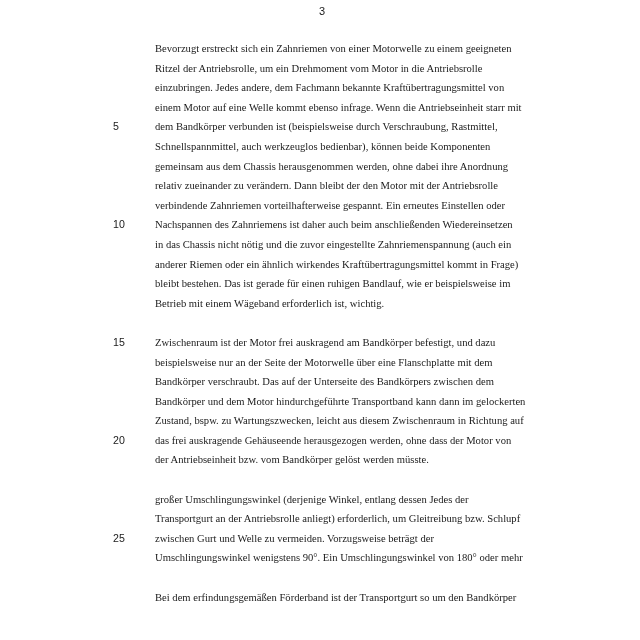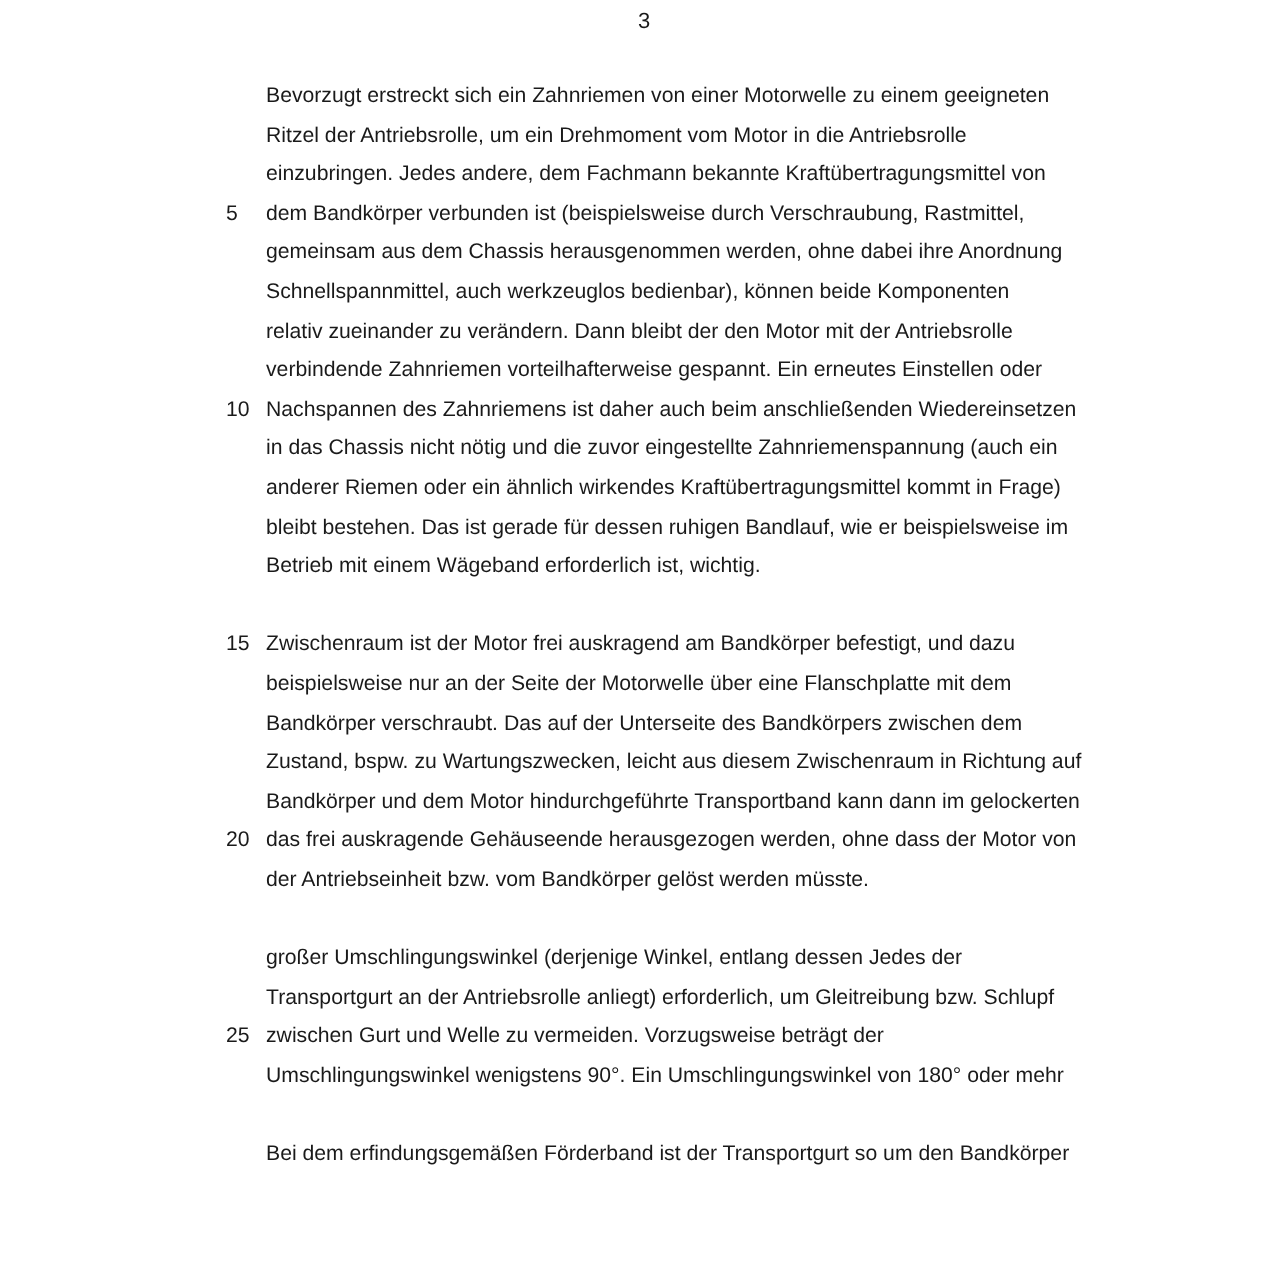--- a/index.html
+++ b/index.html
@@ -2,21 +2,21 @@
 <html><head>
 <meta charset="utf-8">
 <style>
   html, body { margin: 0; padding: 0; background: #ffffff; }
   body { width: 640px; height: 640px; position: relative; overflow: hidden;
          font-family: "Liberation Sans", sans-serif; color: #1a1a1a; }
   .page-number { position: absolute; top: 5px; left: 0; width: 644px; text-align: center; font-size: 11px; }
   .content { position: absolute; top: 39px; left: 0; width: 640px; }
   .line { position: relative; height: 19.6px; line-height: 19.6px; font-size: 10.6px; white-space: nowrap; }
   .line .num { position: absolute; left: 113px; width: 20px; }
-  .line .txt { position: absolute; left: 133px; }
+  .line .txt { position: absolute; left: 155px; font-family: Liberation Serif, serif; }
   .gap { height: 19.6px; }
 </style>
 </head>
 <body>
 
 <div class="page-number">3</div>
 
 <div class="content" id="content">
     <div class="paragraph">
       <div class="line">
@@ -25,30 +25,34 @@
       </div>
       <div class="line">
         <span class="num"></span>
         <span class="txt">Ritzel der Antriebsrolle, um ein Drehmoment vom Motor in die Antriebsrolle</span>
       </div>
       <div class="line">
         <span class="num"></span>
         <span class="txt">einzubringen. Jedes andere, dem Fachmann bekannte Kraftübertragungsmittel von</span>
       </div>
       <div class="line">
+        <span class="num"></span>
+        <span class="txt">einem Motor auf eine Welle kommt ebenso infrage. Wenn die Antriebseinheit starr mit</span>
+      </div>
+      <div class="line">
         <span class="num">5</span>
         <span class="txt">dem Bandkörper verbunden ist (beispielsweise durch Verschraubung, Rastmittel,</span>
       </div>
       <div class="line">
         <span class="num"></span>
-        <span class="txt">gemeinsam aus dem Chassis herausgenommen werden, ohne dabei ihre Anordnung</span>
+        <span class="txt">Schnellspannmittel, auch werkzeuglos bedienbar), können beide Komponenten</span>
       </div>
       <div class="line">
         <span class="num"></span>
-        <span class="txt">Schnellspannmittel, auch werkzeuglos bedienbar), können beide Komponenten</span>
+        <span class="txt">gemeinsam aus dem Chassis herausgenommen werden, ohne dabei ihre Anordnung</span>
       </div>
       <div class="line">
         <span class="num"></span>
         <span class="txt">relativ zueinander zu verändern. Dann bleibt der den Motor mit der Antriebsrolle</span>
       </div>
       <div class="line">
         <span class="num"></span>
         <span class="txt">verbindende Zahnriemen vorteilhafterweise gespannt. Ein erneutes Einstellen oder</span>
       </div>
       <div class="line">
@@ -58,21 +62,21 @@
       <div class="line">
         <span class="num"></span>
         <span class="txt">in das Chassis nicht nötig und die zuvor eingestellte Zahnriemenspannung (auch ein</span>
       </div>
       <div class="line">
         <span class="num"></span>
         <span class="txt">anderer Riemen oder ein ähnlich wirkendes Kraftübertragungsmittel kommt in Frage)</span>
       </div>
       <div class="line">
         <span class="num"></span>
-        <span class="txt">bleibt bestehen. Das ist gerade für dessen ruhigen Bandlauf, wie er beispielsweise im</span>
+        <span class="txt">bleibt bestehen. Das ist gerade für einen ruhigen Bandlauf, wie er beispielsweise im</span>
       </div>
       <div class="line">
         <span class="num"></span>
         <span class="txt">Betrieb mit einem Wägeband erforderlich ist, wichtig.</span>
       </div>
     </div>
     <div class="gap"></div>
     <div class="paragraph">
       <div class="line">
         <span class="num">15</span>
@@ -81,25 +85,25 @@
       <div class="line">
         <span class="num"></span>
         <span class="txt">beispielsweise nur an der Seite der Motorwelle über eine Flanschplatte mit dem</span>
       </div>
       <div class="line">
         <span class="num"></span>
         <span class="txt">Bandkörper verschraubt. Das auf der Unterseite des Bandkörpers zwischen dem</span>
       </div>
       <div class="line">
         <span class="num"></span>
-        <span class="txt">Zustand, bspw. zu Wartungszwecken, leicht aus diesem Zwischenraum in Richtung auf</span>
+        <span class="txt">Bandkörper und dem Motor hindurchgeführte Transportband kann dann im gelockerten</span>
       </div>
       <div class="line">
         <span class="num"></span>
-        <span class="txt">Bandkörper und dem Motor hindurchgeführte Transportband kann dann im gelockerten</span>
+        <span class="txt">Zustand, bspw. zu Wartungszwecken, leicht aus diesem Zwischenraum in Richtung auf</span>
       </div>
       <div class="line">
         <span class="num">20</span>
         <span class="txt">das frei auskragende Gehäuseende herausgezogen werden, ohne dass der Motor von</span>
       </div>
       <div class="line">
         <span class="num"></span>
         <span class="txt">der Antriebseinheit bzw. vom Bandkörper gelöst werden müsste.</span>
       </div>
     </div>

